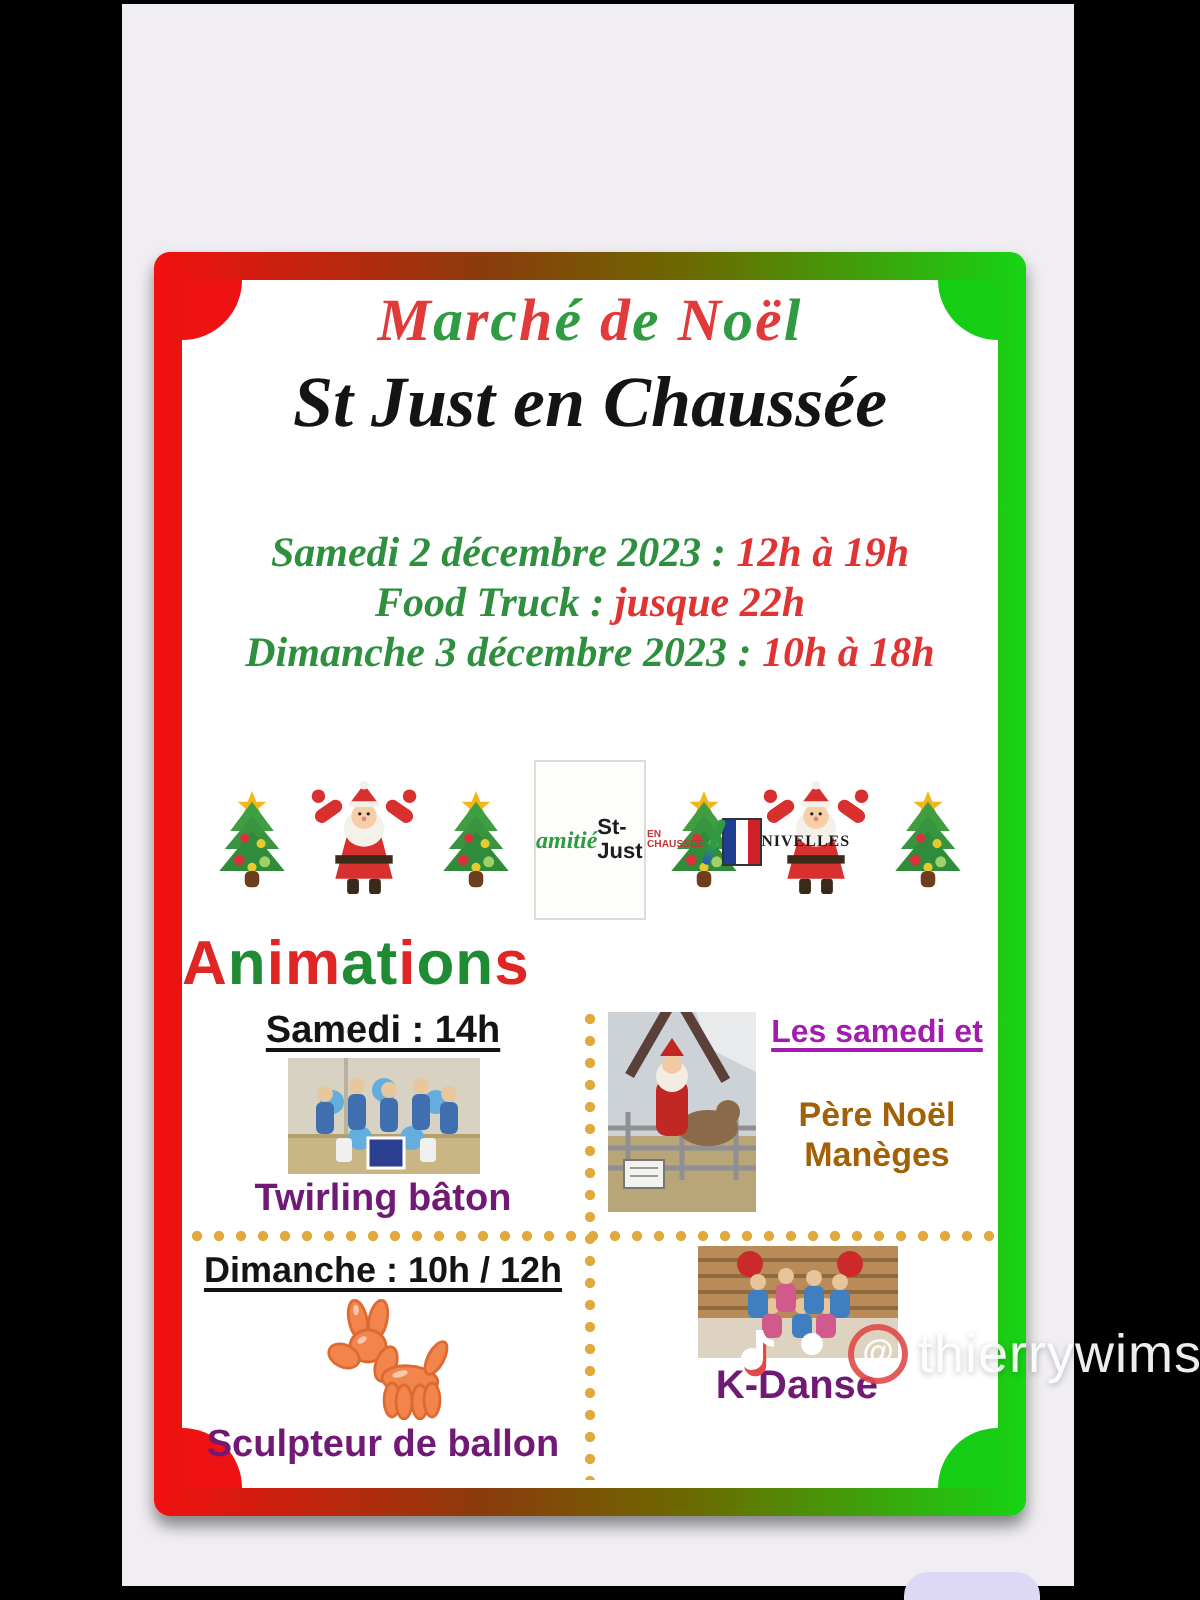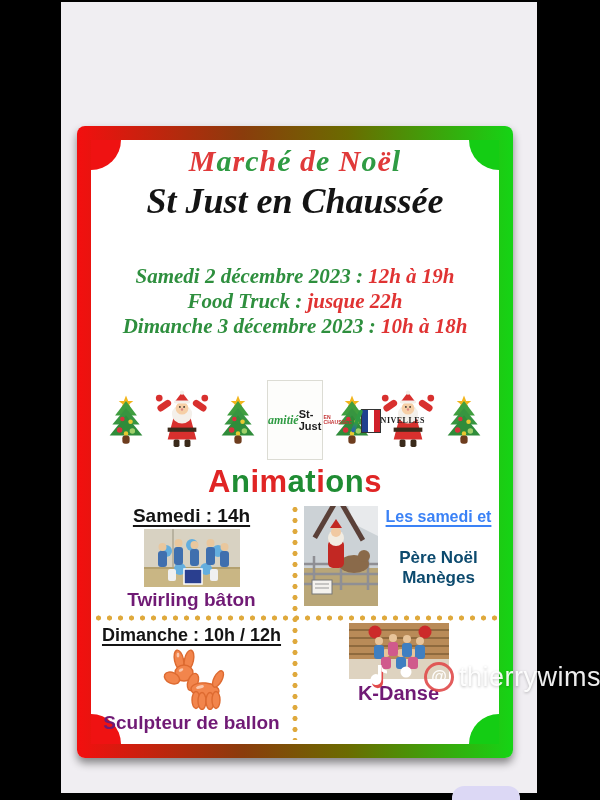--- a/index.html
+++ b/index.html
@@ -50,21 +50,21 @@
   .schedule .tm{color:#e03333;}
   .venue{
     position:absolute;left:0;top:180px;width:100%;text-align:center;
     font-size:24px;line-height:29px;font-weight:bold;color:#161616;
   }
   .icon-row{
     position:absolute;left:0;top:238px;width:100%;height:84px;
     display:flex;align-items:center;justify-content:center;gap:9px;
   }
   .animations{
-    position:absolute;left:0;top:324px;width:100%;text-align:center;
+    position:absolute;left:0;top:324px;width:100%;
     font-size:31px;font-weight:bold;margin:0;letter-spacing:.5px;
   }
   
   .logo-box{
     width:54px;height:78px;background:#fdfdfb;border:1px solid #dcdcd4;
     display:flex;flex-direction:row;align-items:center;position:relative;
     font-weight:bold;
   }
   .logo-amitie{font-family:"Liberation Serif",serif;font-style:italic;color:#2f9b43;font-size:12px;margin-top:1px;}
   .logo-stjust{color:#1c1c1c;font-size:11px;margin-top:-1px;}
@@ -92,22 +92,22 @@
   .cell.tr{left:207px;top:0;width:201px;height:113px;flex-direction:row;align-items:flex-start;}
   .cell.bl{left:0;top:119px;width:201px;height:123px;}
   .cell.br{left:207px;top:119px;width:201px;height:123px;}
   .cell-heading{
     font-weight:bold;color:#141414;font-size:19px;margin-top:3px;
     text-decoration:underline;text-decoration-thickness:2px;text-underline-offset:3px;
   }
   .cell-caption{font-weight:bold;color:#701a75;font-size:19px;margin-top:2px;}
   .tr-textcol{display:flex;flex-direction:column;align-items:center;flex:1;margin-top:5px;}
   .tr-heading{font-weight:bold;font-size:16px;line-height:19px;text-align:center;
-    text-decoration:underline;text-decoration-thickness:2px;text-underline-offset:3px;color:#3b82f6;}
-  .tr-line{font-weight:bold;font-size:17px;color:#0c4a6e;}
+    text-decoration:underline;text-decoration-thickness:2px;text-underline-offset:3px;color:#a21caf;}
+  .tr-line{font-weight:bold;font-size:17px;color:#a16207;}
   .tr-line.first{margin-top:22px;}
   .photo{display:block;}
 
   
   .watermark{
     position:absolute;left:366px;top:657px;height:40px;
     display:flex;align-items:center;gap:5px;z-index:30;
     color:rgba(255,255,255,.93);
   }
   .wm-at{

